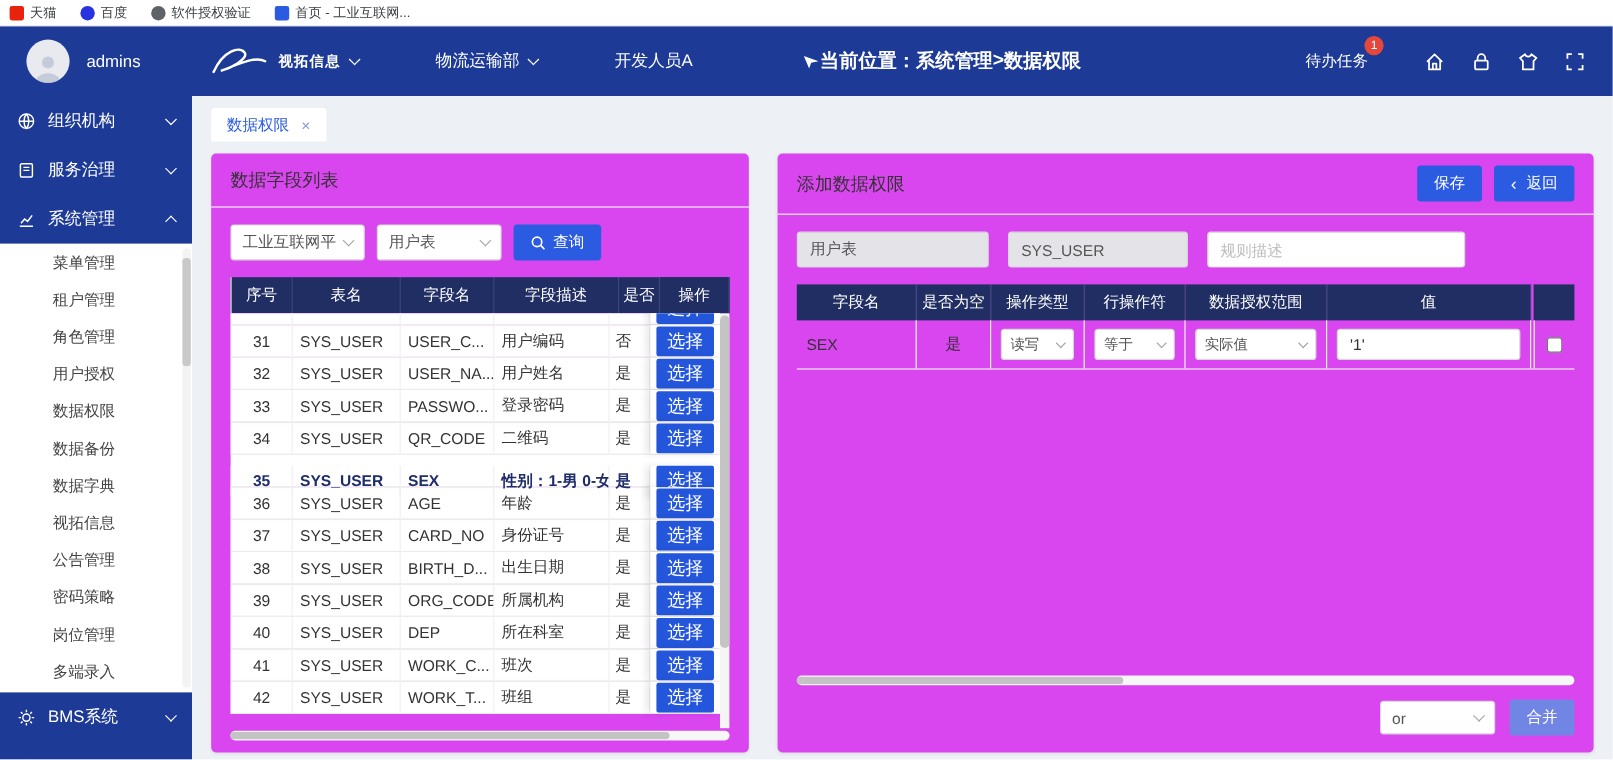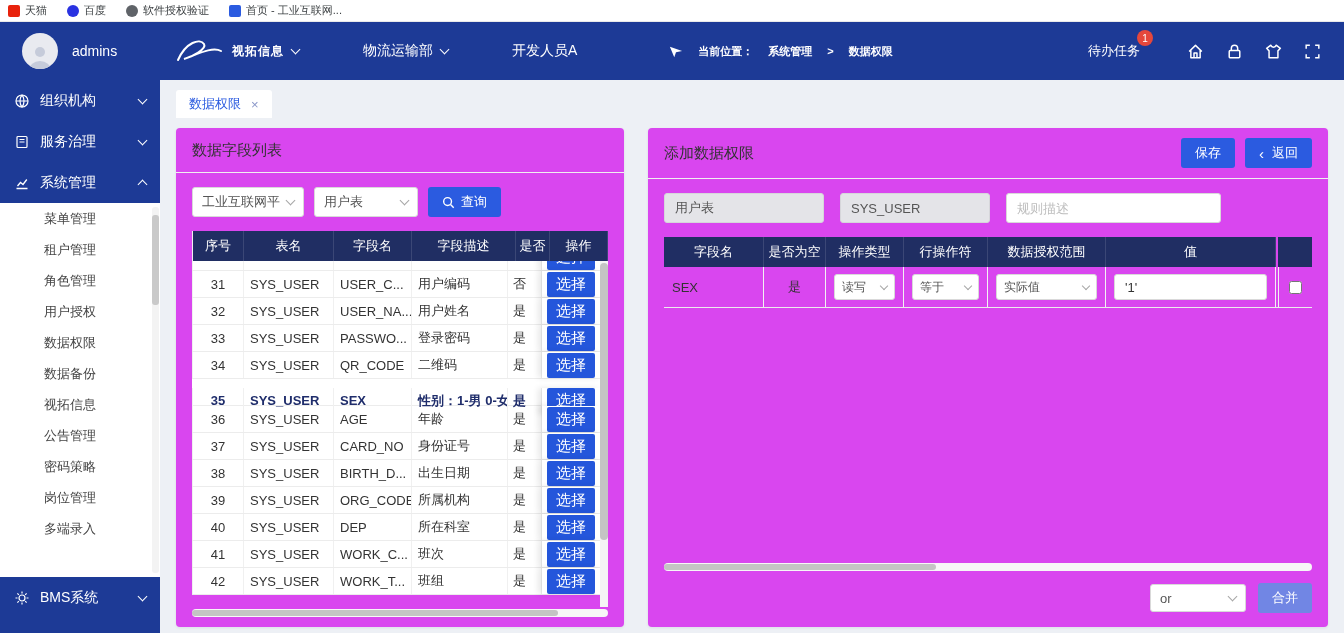--- a/index.html
+++ b/index.html
@@ -21,21 +21,21 @@
   .h-user { width:160px; flex:0 0 auto; display:flex; align-items:center; gap:14px; padding-left:22px; }
   .avatar { width:36px; height:36px; border-radius:50%; background:#e9eaf0; display:flex; align-items:flex-end; justify-content:center; overflow:hidden; }
   .username { font-size:14px; }
   .logo-area { display:flex; align-items:center; gap:8px; margin-left:14px; }
   .brand { font-size:12px; font-weight:bold; letter-spacing:1px; }
   .chev { width:7px; height:7px; border-right:1.6px solid currentColor; border-bottom:1.6px solid currentColor;
     display:inline-block; transform:rotate(45deg); margin-top:-3px; }
   .chev.up { transform:rotate(-135deg); margin-top:4px; }
   .h-dept { display:flex; align-items:center; gap:8px; margin-left:64px; font-size:14px; }
   .h-role { margin-left:64px; font-size:14px; }
-  .breadcrumb { display:flex; align-items:center; gap:15px; margin-left:92px; font-size:11px; font-weight:bold; }
+  .breadcrumb { display:flex; align-items:center; gap:0; margin-left:92px; font-size:16px; font-weight:bold; }
   .todo { margin-left:auto; margin-right:46px; position:relative; font-size:13px; }
   .badge { position:absolute; top:-12px; right:-13px; min-width:16px; height:16px; border-radius:8px;
     background:#e5473c; color:#fff; font-size:10px; display:flex; align-items:center; justify-content:center; padding:0 4px; }
   .h-icons { display:flex; align-items:center; gap:20px; margin-right:22px; }
   .h-icons svg { display:block; cursor:pointer; }
 
   
   .app-body { display:flex; height:553px; }
 
   
@@ -243,20 +243,21 @@
     <div class="sm-item">租户管理</div>
 
     <div class="sm-item">角色管理</div>
 
     <div class="sm-item">用户授权</div>
 
     <div class="sm-item">数据权限</div>
 
     <div class="sm-item">数据备份</div>
 
+    <div class="sm-item">数据字典</div>
 
     <div class="sm-item">视拓信息</div>
 
     <div class="sm-item">公告管理</div>
 
     <div class="sm-item">密码策略</div>
 
     <div class="sm-item">岗位管理</div>
 
     <div class="sm-item">多端录入</div>

